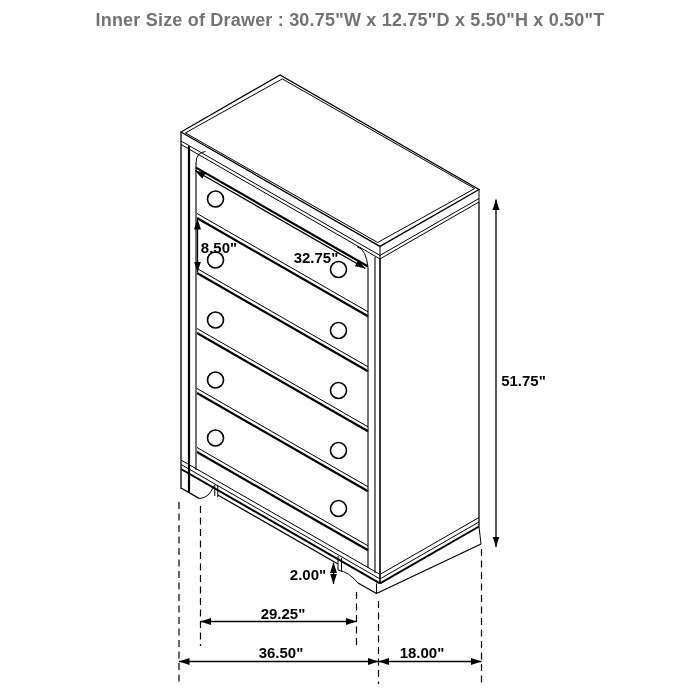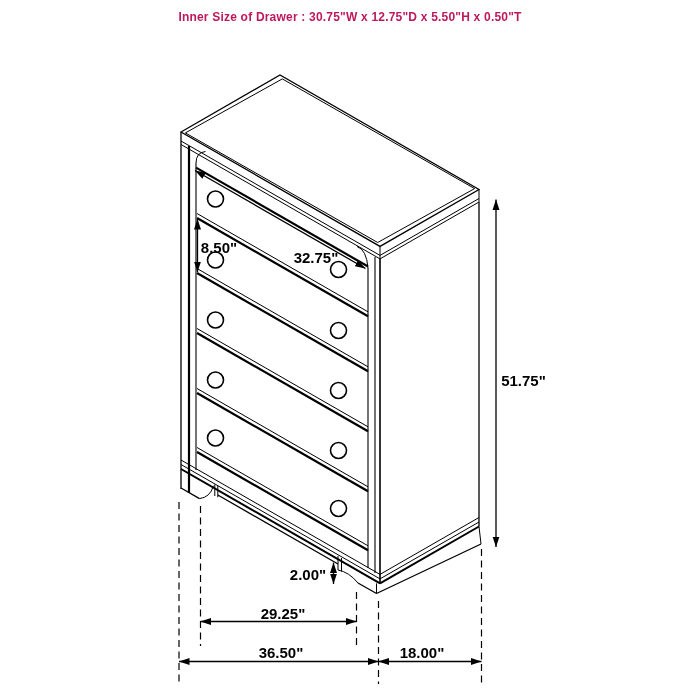--- a/index.html
+++ b/index.html
@@ -1,19 +1,19 @@
 <!DOCTYPE html>
 <html><head>
 <meta charset="utf-8">
 <style>
   html,body{margin:0;padding:0;background:#ffffff;}
   #stage{position:relative;width:700px;height:700px;background:#ffffff;overflow:hidden;
          font-family:"Liberation Sans",sans-serif;}
   #title{position:absolute;top:10px;left:0;width:700px;text-align:center;
-         font-size:12px;font-weight:bold;color:#be185d;letter-spacing:0.2px;}
+         font-size:18px;font-weight:bold;color:#737373;letter-spacing:0.2px;}
   svg{position:absolute;top:0;left:0;}
   .ln{stroke:#000;fill:none;}
   .w1{stroke-width:1;}
   .w11{stroke-width:1.1;}
   .w13{stroke-width:1.3;}
   .w16{stroke-width:1.6;}
   .w2{stroke-width:2;}
   .w22{stroke-width:2.2;}
   .face{fill:#ffffff;stroke:#000;stroke-width:1.3;}
   .knob{fill:#ffffff;stroke:#000;stroke-width:1.6;}

